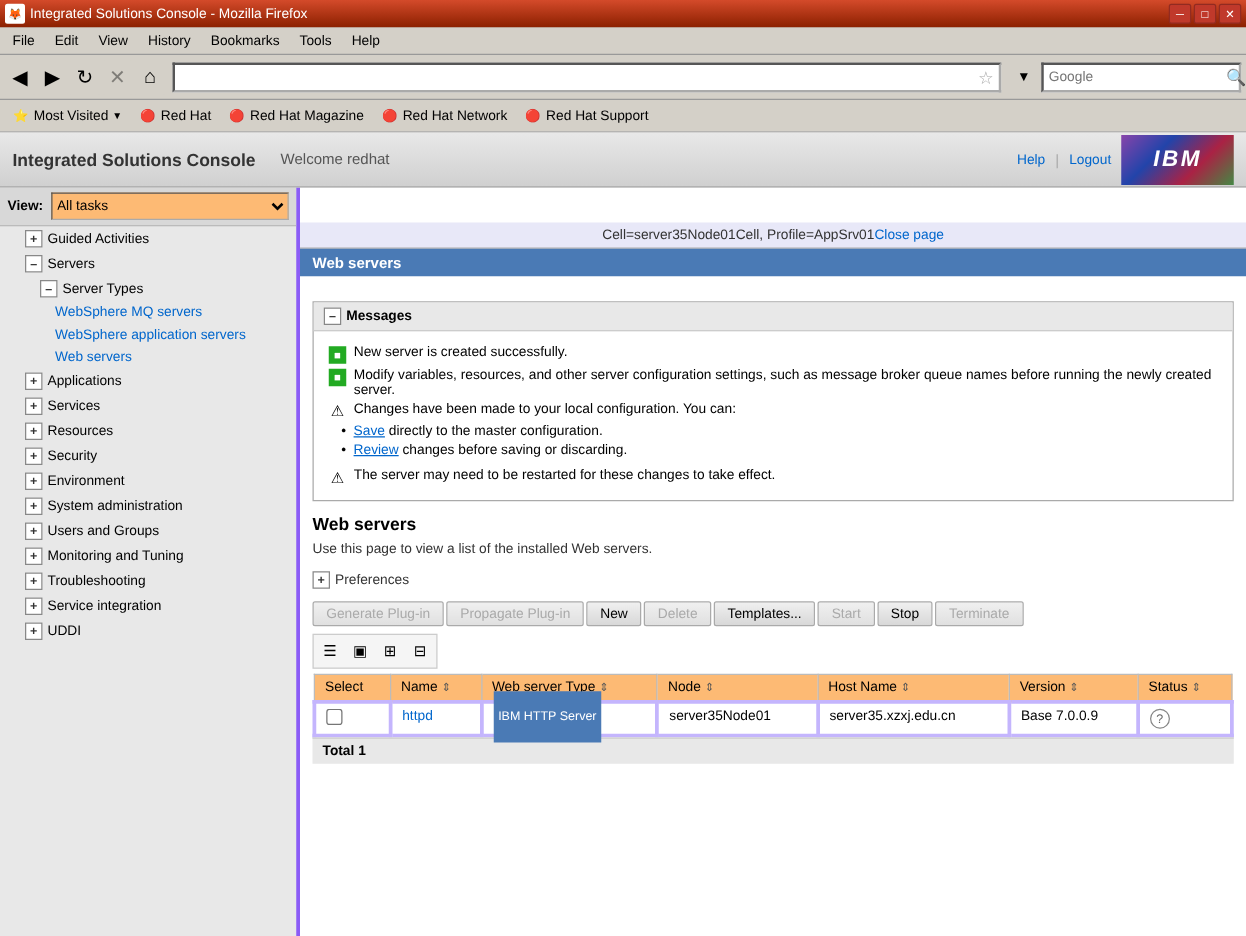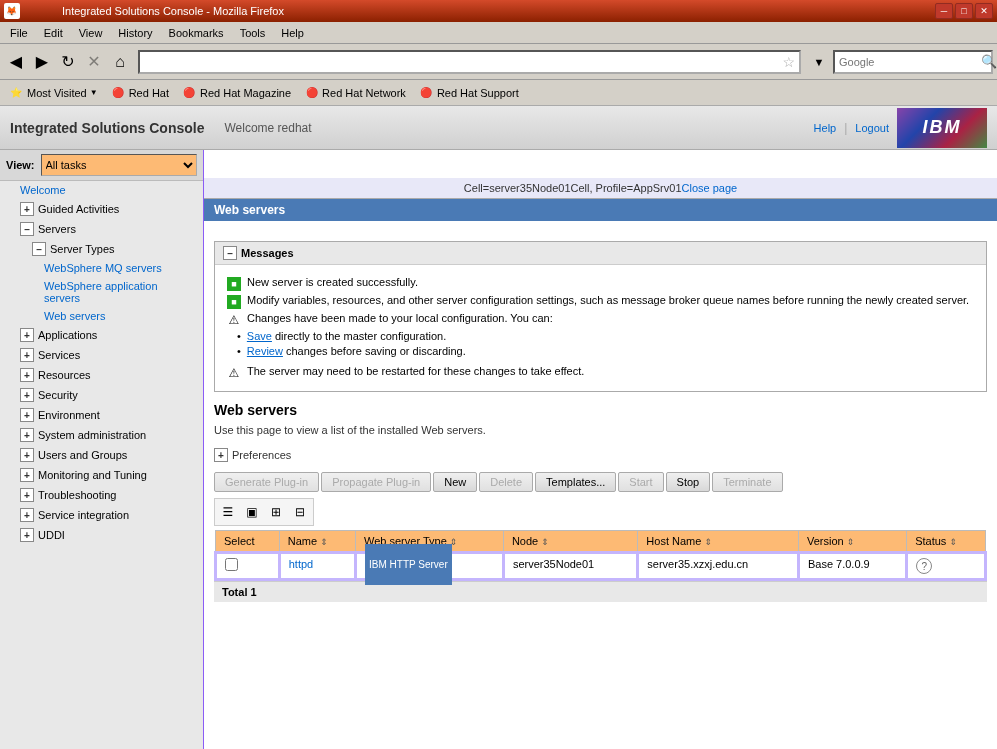--- a/index.html
+++ b/index.html
@@ -1,21 +1,21 @@
 <!DOCTYPE html>
 <html><head>
   <meta charset="utf-8">
   <style>
     * { margin: 0; padding: 0; box-sizing: border-box; }
     body { font-family: Arial, sans-serif; font-size: 12px; background: #c0c0c0; width: 997px; height: 749px; overflow: hidden; }
 
     
     #title-bar { background: linear-gradient(to bottom, #d44a2a, #8b2000); color: white; height: 22px; display: flex; align-items: center; padding: 0 4px; font-size: 11px; }
     #title-bar .title-icon { width: 16px; height: 16px; margin-right: 4px; background: #fff; border-radius: 2px; display: inline-flex; align-items: center; justify-content: center; font-size: 9px; color: #333; }
-    #title-bar .title-text { flex: 1; margin-left: 38px; }
+    #title-bar .title-text { flex: 1; }
     #title-bar .window-controls { display: flex; gap: 2px; }
     #title-bar .win-btn { width: 18px; height: 16px; background: #c0392b; border: 1px solid #922b21; border-radius: 2px; display: flex; align-items: center; justify-content: center; font-size: 9px; color: white; cursor: pointer; }
 
     
     #menu-bar { background: #d4d0c8; height: 22px; display: flex; align-items: center; padding: 0 2px; border-bottom: 1px solid #999; font-size: 11px; }
     #menu-bar .menu-item { padding: 2px 8px; cursor: pointer; }
 
     
     #toolbar { background: #d4d0c8; height: 36px; display: flex; align-items: center; padding: 2px 4px; border-bottom: 1px solid #999; gap: 2px; }
     .tb-btn { height: 28px; min-width: 24px; padding: 0 4px; background: #d4d0c8; border: 1px solid transparent; border-radius: 2px; cursor: pointer; display: flex; align-items: center; justify-content: center; font-size: 16px; }
@@ -28,31 +28,31 @@
     
     #bookmarks-bar { background: #d4d0c8; height: 26px; display: flex; align-items: center; padding: 0 4px; border-bottom: 1px solid #aaa; gap: 2px; font-size: 11px; }
     .bk-item { display: flex; align-items: center; gap: 3px; padding: 2px 6px; cursor: pointer; border-radius: 2px; }
     .bk-icon { width: 14px; height: 14px; display: flex; align-items: center; justify-content: center; font-size: 10px; }
 
     
     #app { display: flex; flex-direction: column; height: calc(749px - 22px - 22px - 36px - 26px); background: #c8c8c8; }
 
     
     #app-header { background: linear-gradient(to bottom, #e8e8e8, #d0d0d0); height: 44px; display: flex; align-items: center; justify-content: space-between; padding: 0 10px; border-bottom: 1px solid #aaa; }
-    #app-header .logo-area { display: flex; align-items: center; gap: 10px; }
+    #app-header .logo-area { display: flex; gap: 10px; }
     #app-header .console-title { font-size: 14px; font-weight: bold; color: #333; }
     #app-header .welcome { font-size: 12px; color: #555; margin-left: 10px; }
     #app-header .header-right { display: flex; align-items: center; gap: 8px; }
     .header-separator { color: #aaa; }
 
     
     #main-content { display: flex; flex: 1; overflow: hidden; }
 
     
-    #sidebar { width: 204px; background: #e8e8e8; border-right: 1px solid #8b5cf6; overflow-y: auto; flex-shrink: 0; }
+    #sidebar { width: 240px; background: #e8e8e8; border-right: 3px solid #8b5cf6; overflow-y: auto; flex-shrink: 0; }
     .view-bar { padding: 4px 6px; background: #d8d8d8; border-bottom: 1px solid #bbb; display: flex; align-items: center; gap: 6px; }
     .view-label { font-size: 11px; font-weight: bold; }
     .view-select { font-size: 11px; flex: 1; height: 22px; background: #fdba74; border: 1px inset #aaa; }
     .sidebar-item { padding: 3px 8px; font-size: 11px; cursor: pointer; display: flex; align-items: center; gap: 4px; }
     .sidebar-item.indent1 { padding-left: 20px; }
     .sidebar-item.indent2 { padding-left: 32px; }
     .sidebar-item.indent3 { padding-left: 44px; }
 
     
     #content { flex: 1; background: white; overflow-y: auto; }
@@ -197,23 +197,20 @@
   <div id="main-content">
 
     <div id="sidebar">
       <div class="view-bar">
         <span class="view-label">View:</span>
         <select class="view-select">
           <option>All tasks</option>
         </select>
       </div>
 
-      <div class="sidebar-item indent1">
-        <span style="color:#0066cc;">Welcome</span>
-      </div>
       <div class="sidebar-item indent1">
         <span class="tree-expand">+</span>
         <span>Guided Activities</span>
       </div>
       <div class="sidebar-item indent1">
         <span class="tree-expand">–</span>
         <span>Servers</span>
       </div>
       <div class="sidebar-item indent2">
         <span class="tree-expand">–</span>

